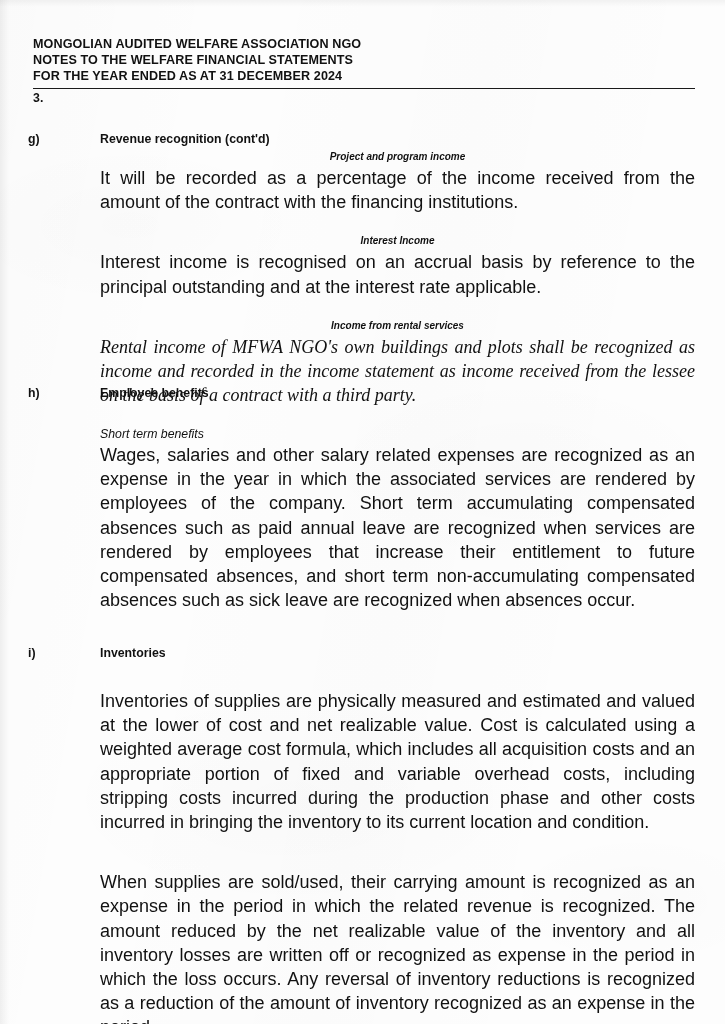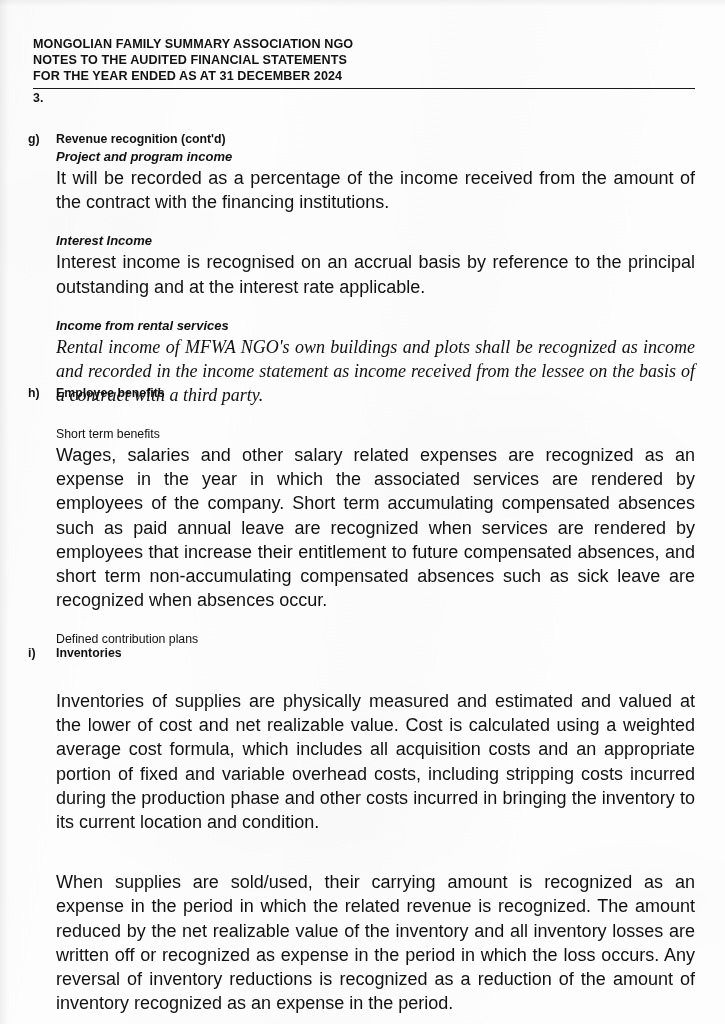--- a/index.html
+++ b/index.html
@@ -102,33 +102,36 @@
     flex: 0 0 28px;
     width: 28px;
     font-weight: bold;
     font-size: 12.3px;
     line-height: 17px;
     padding-top: 0px;
   }
   .block-body {
     flex: 1 1 auto;
     min-width: 0;
+    margin-left: 44px;
   }
   .sect-title {
     font-weight: bold;
     font-size: 12.3px;
     line-height: 17px;
   }
   .sub-title {
     font-weight: bold;
     font-style: italic;
-    font-size: 13px;
+    font-size: 10px;
     line-height: 18px;
+    text-align: center;
   }
   .sub-title-plain {
+    font-style: italic;
     font-size: 12.3px;
     line-height: 18px;
   }
   p.para {
     margin: 0;
     font-size: 18px;
     line-height: 24.2px;
     text-align: justify;
     text-justify: inter-word;
   }
@@ -142,22 +145,22 @@
 <body>
 
 <div class="page">
 
   <div class="scan-edge-left"></div>
   <div class="scan-edge-top"></div>
 
   <div class="content">
 
     <div class="doc-header">
-      <div class="hline">MONGOLIAN FAMILY SUMMARY ASSOCIATION NGO</div>
-      <div class="hline">NOTES TO THE AUDITED FINANCIAL STATEMENTS</div>
+      <div class="hline">MONGOLIAN AUDITED WELFARE ASSOCIATION NGO</div>
+      <div class="hline">NOTES TO THE WELFARE FINANCIAL STATEMENTS</div>
       <div class="hline">FOR THE YEAR ENDED AS AT 31 DECEMBER 2024</div>
     </div>
 
     <div class="header-rule"></div>
 
     <div class="note-heading">
       <span class="num">3.</span>
     </div>
 
     <div class="block" style="top:131px;">
@@ -180,21 +183,20 @@
     <div class="block" style="top:385px;">
       <div class="marker">h)</div>
       <div class="block-body">
         <div class="sect-title">Employee benefits</div>
 
         <div style="height:23px;"></div>
         <div class="sub-title-plain">Short term benefits</div>
         <p class="para">Wages, salaries and other salary related expenses are recognized as an expense in the year in which the associated services are rendered by employees of the company.  Short term accumulating compensated absences such as paid annual leave are recognized when services are rendered by employees that increase their entitlement to future compensated absences, and short term non-accumulating compensated absences such as sick leave are recognized when absences occur.</p>
 
         <div class="gap-md"></div>
-        <div class="sub-title-plain">Defined contribution plans</div>
       </div>
     </div>
 
     <div class="block" style="top:645px;">
       <div class="marker">i)</div>
       <div class="block-body">
         <div class="sect-title">Inventories</div>
 
         <div style="height:27px;"></div>
         <p class="para">Inventories of supplies are physically measured and estimated and valued at the lower of cost and net realizable value. Cost is calculated using a weighted average cost formula, which includes all acquisition costs and an appropriate portion of fixed and variable overhead costs, including stripping costs incurred during the production phase and other costs incurred in bringing the inventory to its current location and condition.</p>

